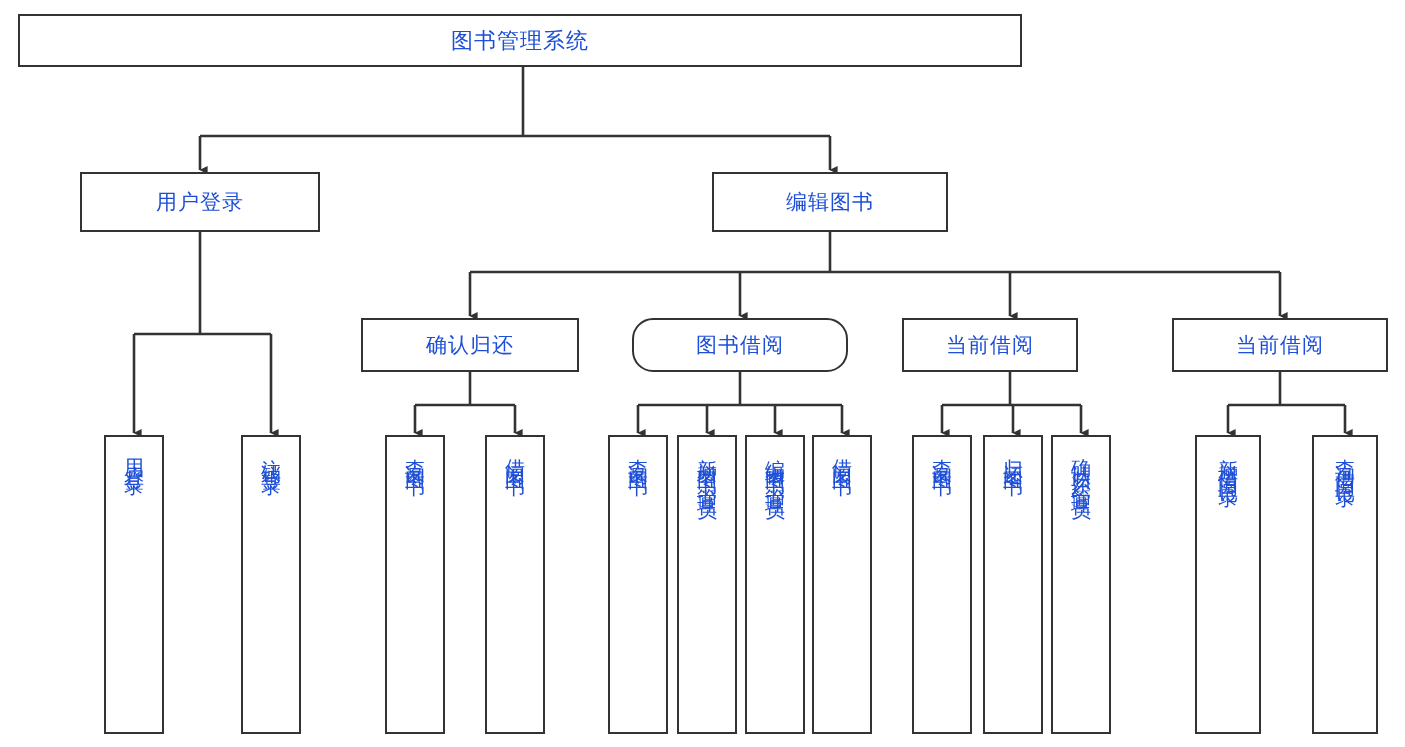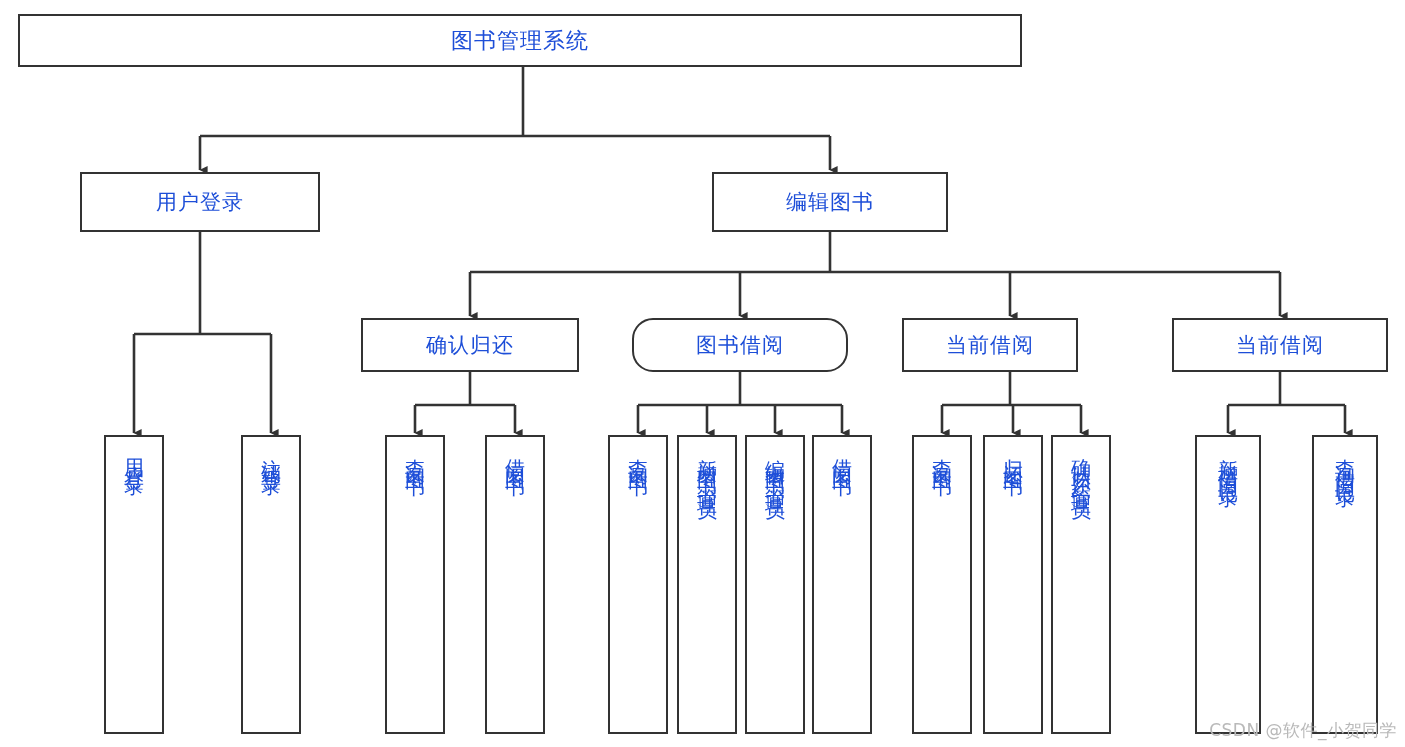--- a/index.html
+++ b/index.html
@@ -170,14 +170,13 @@
         <span class="vlabel">确认归还（管理员）</span>
       </div>
       <div class="node vert" style="left: 1195px; top: 435px; width: 66px; height: 299px;">
         <span class="vlabel">新增借阅记录</span>
       </div>
       <div class="node vert" style="left: 1312px; top: 435px; width: 66px; height: 299px;">
         <span class="vlabel">查询借阅记录</span>
       </div>
     </div>
 
-  <div id="watermark">CSDN @软件_小贺同学</div>
 </div>
 
 </body></html>

